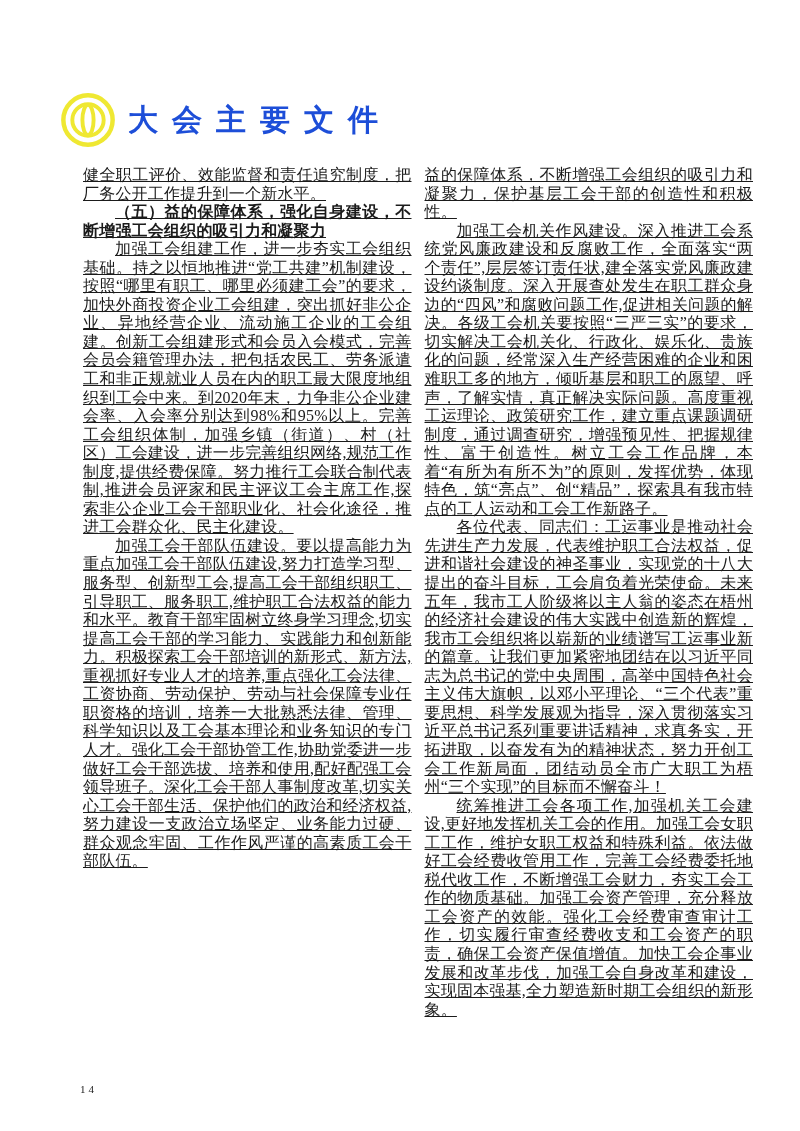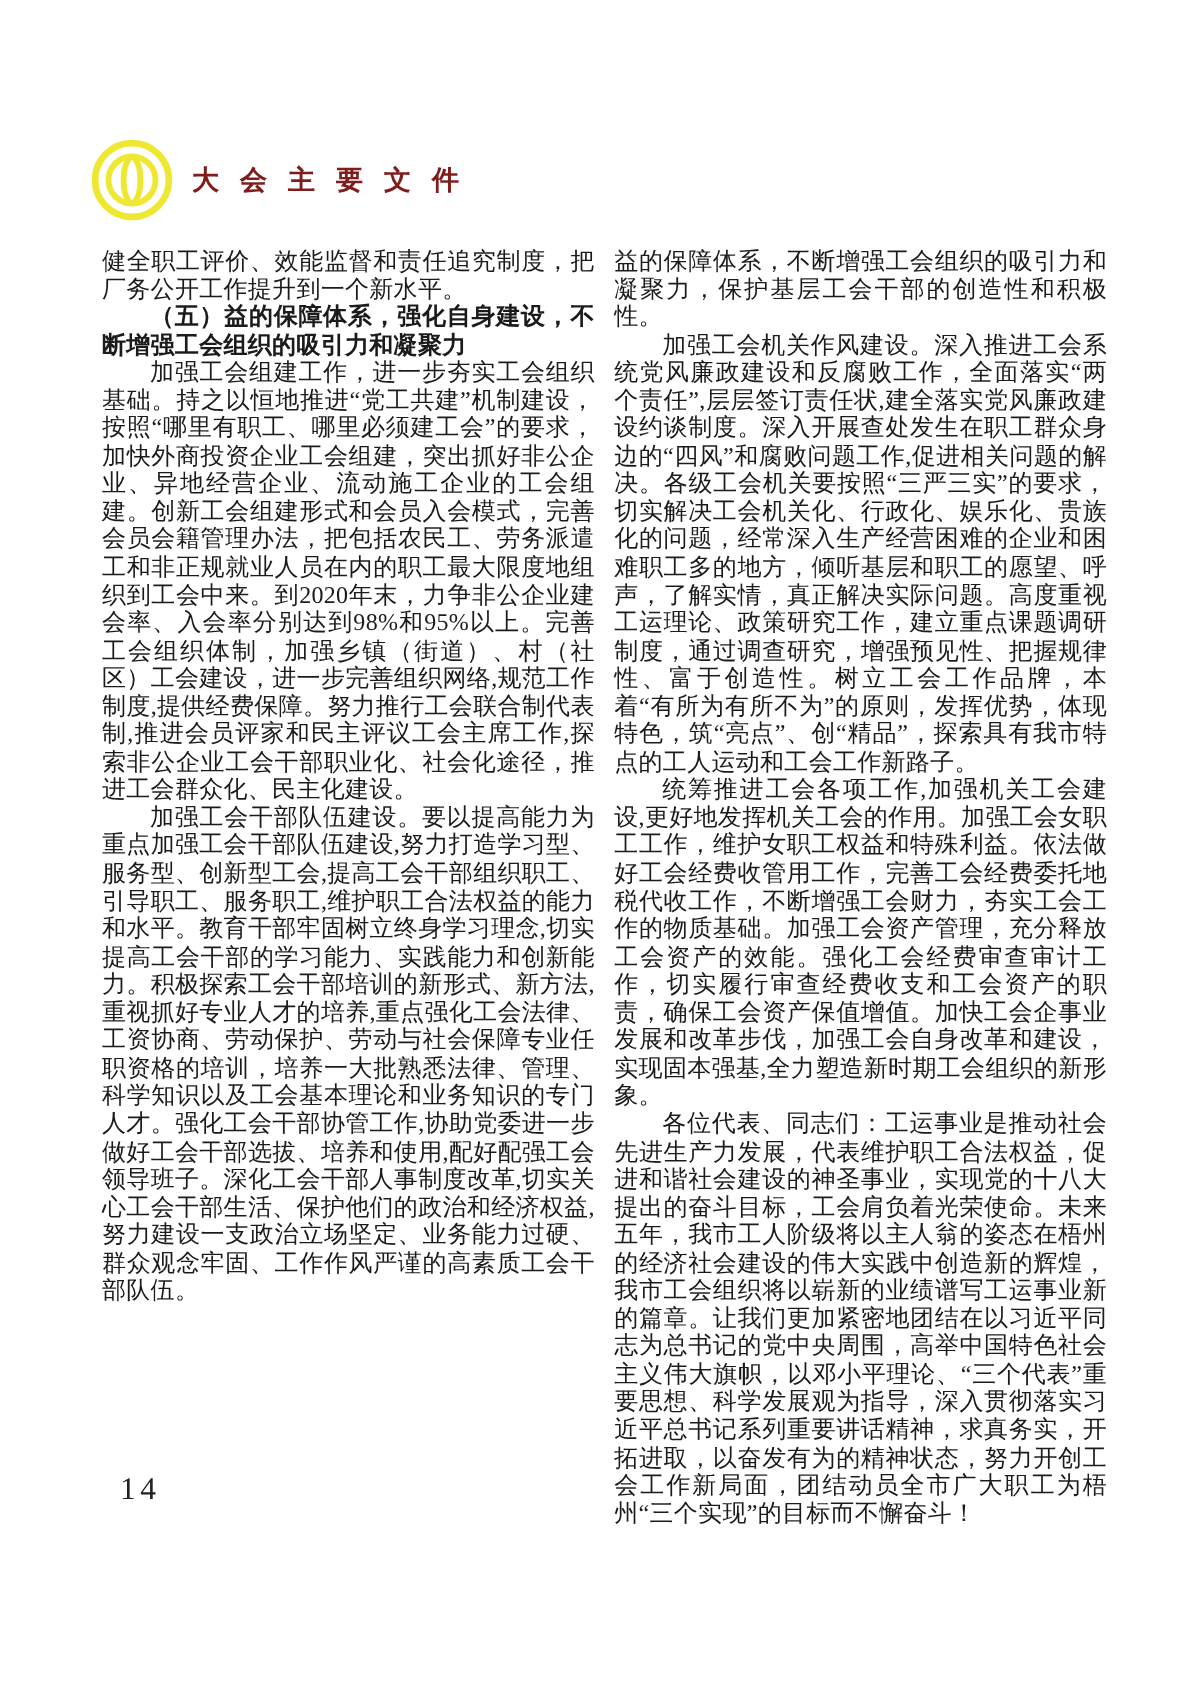--- a/index.html
+++ b/index.html
@@ -23,54 +23,55 @@
     display: flex;
     align-items: center;
     gap: 8px;
   }
   .logo {
     width: 60px;
     height: 56px;
     flex: 0 0 auto;
   }
   .title {
-    font-size: 18px;
+    font-size: 30px;
     font-weight: bold;
     letter-spacing: 14px;
-    color: #7f1d1d;
+    color: #1d4ed8;
     white-space: nowrap;
     margin-left: 2px;
   }
   .columns {
     position: absolute;
     top: 166px;
-    left: 68px;
+    left: 83px;
     width: 670px;
     display: flex;
     gap: 13px;
+    text-decoration: underline;
   }
   .column {
     width: 50%;
     font-size: 16px;
     line-height: 18.55px;
     text-align: justify;
     text-justify: inter-ideograph;
     letter-spacing: 0.2px;
   }
   .column p {
     margin: 0;
     padding: 0;
   }
   .indent { text-indent: 2em; }
   .bold { font-weight: bold; }
   .page-number {
     position: absolute;
     left: 80px;
-    top: 980px;
-    font-size: 21px;
+    top: 1083px;
+    font-size: 11px;
     letter-spacing: 3px;
     color: #222;
   }
 </style>
 </head>
 <body>
 
 <div class="page">
 
   <div class="header">
@@ -87,20 +88,20 @@
   <div class="columns">
     <div class="column">
       <p>健全职工评价、效能监督和责任追究制度，把厂务公开工作提升到一个新水平。</p>
       <p class="indent bold">（五）益的保障体系，强化自身建设，不断增强工会组织的吸引力和凝聚力</p>
       <p class="indent">加强工会组建工作，进一步夯实工会组织基础。持之以恒地推进“党工共建”机制建设，按照“哪里有职工、哪里必须建工会”的要求，加快外商投资企业工会组建，突出抓好非公企业、异地经营企业、流动施工企业的工会组建。创新工会组建形式和会员入会模式，完善会员会籍管理办法，把包括农民工、劳务派遣工和非正规就业人员在内的职工最大限度地组织到工会中来。到2020年末，力争非公企业建会率、入会率分别达到98%和95%以上。完善工会组织体制，加强乡镇（街道）、村（社区）工会建设，进一步完善组织网络,规范工作制度,提供经费保障。努力推行工会联合制代表制,推进会员评家和民主评议工会主席工作,探索非公企业工会干部职业化、社会化途径，推进工会群众化、民主化建设。</p>
       <p class="indent">加强工会干部队伍建设。要以提高能力为重点加强工会干部队伍建设,努力打造学习型、服务型、创新型工会,提高工会干部组织职工、引导职工、服务职工,维护职工合法权益的能力和水平。教育干部牢固树立终身学习理念,切实提高工会干部的学习能力、实践能力和创新能力。积极探索工会干部培训的新形式、新方法,重视抓好专业人才的培养,重点强化工会法律、工资协商、劳动保护、劳动与社会保障专业任职资格的培训，培养一大批熟悉法律、管理、科学知识以及工会基本理论和业务知识的专门人才。强化工会干部协管工作,协助党委进一步做好工会干部选拔、培养和使用,配好配强工会领导班子。深化工会干部人事制度改革,切实关心工会干部生活、保护他们的政治和经济权益,努力建设一支政治立场坚定、业务能力过硬、群众观念牢固、工作作风严谨的高素质工会干部队伍。</p>
     </div>
     <div class="column">
       <p>益的保障体系，不断增强工会组织的吸引力和凝聚力，保护基层工会干部的创造性和积极性。</p>
       <p class="indent">加强工会机关作风建设。深入推进工会系统党风廉政建设和反腐败工作，全面落实“两个责任”,层层签订责任状,建全落实党风廉政建设约谈制度。深入开展查处发生在职工群众身边的“四风”和腐败问题工作,促进相关问题的解决。各级工会机关要按照“三严三实”的要求，切实解决工会机关化、行政化、娱乐化、贵族化的问题，经常深入生产经营困难的企业和困难职工多的地方，倾听基层和职工的愿望、呼声，了解实情，真正解决实际问题。高度重视工运理论、政策研究工作，建立重点课题调研制度，通过调查研究，增强预见性、把握规律性、富于创造性。树立工会工作品牌，本着“有所为有所不为”的原则，发挥优势，体现特色，筑“亮点”、创“精品”，探索具有我市特点的工人运动和工会工作新路子。</p>
+      <p class="indent">各位代表、同志们：工运事业是推动社会先进生产力发展，代表维护职工合法权益，促进和谐社会建设的神圣事业，实现党的十八大提出的奋斗目标，工会肩负着光荣使命。未来五年，我市工人阶级将以主人翁的姿态在梧州的经济社会建设的伟大实践中创造新的辉煌，我市工会组织将以崭新的业绩谱写工运事业新的篇章。让我们更加紧密地团结在以习近平同志为总书记的党中央周围，高举中国特色社会主义伟大旗帜，以邓小平理论、“三个代表”重要思想、科学发展观为指导，深入贯彻落实习近平总书记系列重要讲话精神，求真务实，开拓进取，以奋发有为的精神状态，努力开创工会工作新局面，团结动员全市广大职工为梧州“三个实现”的目标而不懈奋斗！</p>
       <p class="indent">统筹推进工会各项工作,加强机关工会建设,更好地发挥机关工会的作用。加强工会女职工工作，维护女职工权益和特殊利益。依法做好工会经费收管用工作，完善工会经费委托地税代收工作，不断增强工会财力，夯实工会工作的物质基础。加强工会资产管理，充分释放工会资产的效能。强化工会经费审查审计工作，切实履行审查经费收支和工会资产的职责，确保工会资产保值增值。加快工会企事业发展和改革步伐，加强工会自身改革和建设，实现固本强基,全力塑造新时期工会组织的新形象。</p>
-      <p class="indent">各位代表、同志们：工运事业是推动社会先进生产力发展，代表维护职工合法权益，促进和谐社会建设的神圣事业，实现党的十八大提出的奋斗目标，工会肩负着光荣使命。未来五年，我市工人阶级将以主人翁的姿态在梧州的经济社会建设的伟大实践中创造新的辉煌，我市工会组织将以崭新的业绩谱写工运事业新的篇章。让我们更加紧密地团结在以习近平同志为总书记的党中央周围，高举中国特色社会主义伟大旗帜，以邓小平理论、“三个代表”重要思想、科学发展观为指导，深入贯彻落实习近平总书记系列重要讲话精神，求真务实，开拓进取，以奋发有为的精神状态，努力开创工会工作新局面，团结动员全市广大职工为梧州“三个实现”的目标而不懈奋斗！</p>
     </div>
   </div>
 
   <div class="page-number">14</div>
 
 </div>
 
 </body></html>

